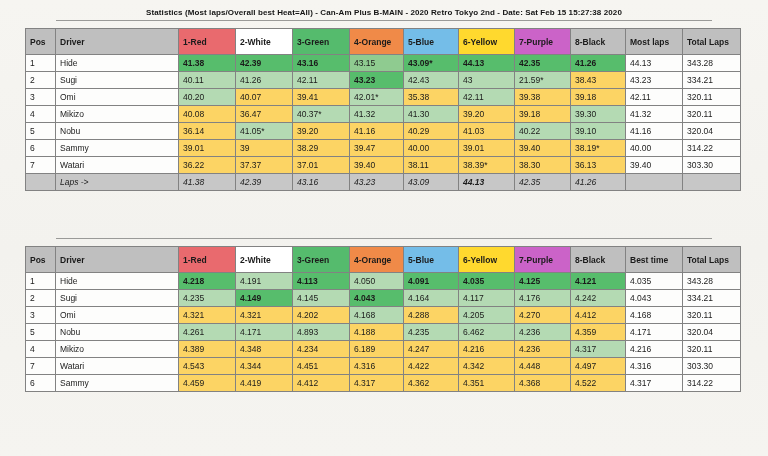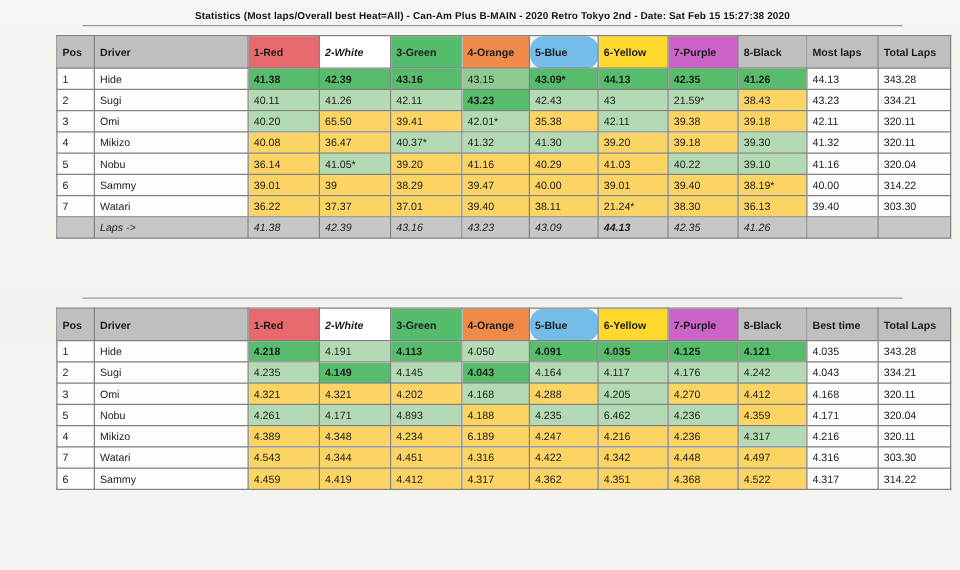--- a/index.html
+++ b/index.html
@@ -4,21 +4,21 @@
 <style>
   html,body { margin:0; padding:0; }
   body {
     width:768px; height:456px;
     background:#f4f3ef;
     font-family:"Liberation Sans", sans-serif;
     color:#1b1b1b;
     overflow:hidden;
   }
   .sheet { position:relative; width:768px; height:456px; background:linear-gradient(180deg,#f6f5f1 0%,#f3f2ee 55%,#f5f4f0 100%); }
-  .block { padding-top:8px;padding-left:20px; }
+  .block { padding-top:8px; }
   .block + .block { margin-top:36px; }
   .tbl-title {
     font-size:8px; font-weight:bold; text-align:center;
     letter-spacing:0.1px; color:#141414; margin:0 0 2px 0;
   }
   .rule { border:none; border-top:1px solid #9a9a98; width:656px; margin:3px auto 7px auto; }
   table.stats {
     border-collapse:collapse; table-layout:fixed;
     margin-left:25px; width:715px;
     font-size:8.5px;
@@ -26,24 +26,24 @@
   table.stats th, table.stats td {
     border:1px solid #828282;
     padding:0 4px; text-align:left; vertical-align:middle;
     white-space:nowrap; overflow:hidden;
   }
   table.stats thead th { height:25px; font-weight:bold; font-size:8.5px; }
   table.stats tbody td { height:16px; background:#fdfdfc; }
   
   .h-gray  { background:#bfbfbf; }
   .h-red   { background:#e96a6e; }
-  .h-white { background:#ffffff;font-style:italic; }
+  .h-white { background:#ffffff; }
   .h-green { background:#55bb6d; }
   .h-orange{ background:#f08a48; }
-  .h-blue  { background:#74bde8;border-radius:11px; }
+  .h-blue  { background:#74bde8; }
   .h-yellow{ background:#ffd92e; }
   .h-purple{ background:#cb63c8; }
   
   td.c-g { background:#57bd6c !important; }
   td.c-m { background:#8fcb90 !important; }
   td.c-l { background:#b4dab3 !important; }
   td.c-y { background:#fcd464 !important; }
   td.bold { font-weight:bold; }
   
   tr.footer td { background:#c7c7c7 !important; font-style:italic; }
@@ -114,21 +114,21 @@
             <td class="c-l">43</td>
             <td class="c-l">21.59*</td>
             <td class="c-y">38.43</td>
             <td>43.23</td>
             <td>334.21</td>
           </tr>
           <tr>
             <td>3</td>
             <td>Omi</td>
             <td class="c-l">40.20</td>
-            <td class="c-y">65.50</td>
+            <td class="c-y">40.07</td>
             <td class="c-y">39.41</td>
             <td class="c-l">42.01*</td>
             <td class="c-y">35.38</td>
             <td class="c-l">42.11</td>
             <td class="c-y">39.38</td>
             <td class="c-y">39.18</td>
             <td>42.11</td>
             <td>320.11</td>
           </tr>
           <tr>
@@ -174,21 +174,21 @@
             <td>314.22</td>
           </tr>
           <tr>
             <td>7</td>
             <td>Watari</td>
             <td class="c-y">36.22</td>
             <td class="c-y">37.37</td>
             <td class="c-y">37.01</td>
             <td class="c-y">39.40</td>
             <td class="c-y">38.11</td>
-            <td class="c-y">21.24*</td>
+            <td class="c-y">38.39*</td>
             <td class="c-y">38.30</td>
             <td class="c-y">36.13</td>
             <td>39.40</td>
             <td>303.30</td>
           </tr>
           <tr class="footer">
             <td></td>
             <td>Laps -&gt;</td>
             <td>41.38</td>
             <td>42.39</td>

